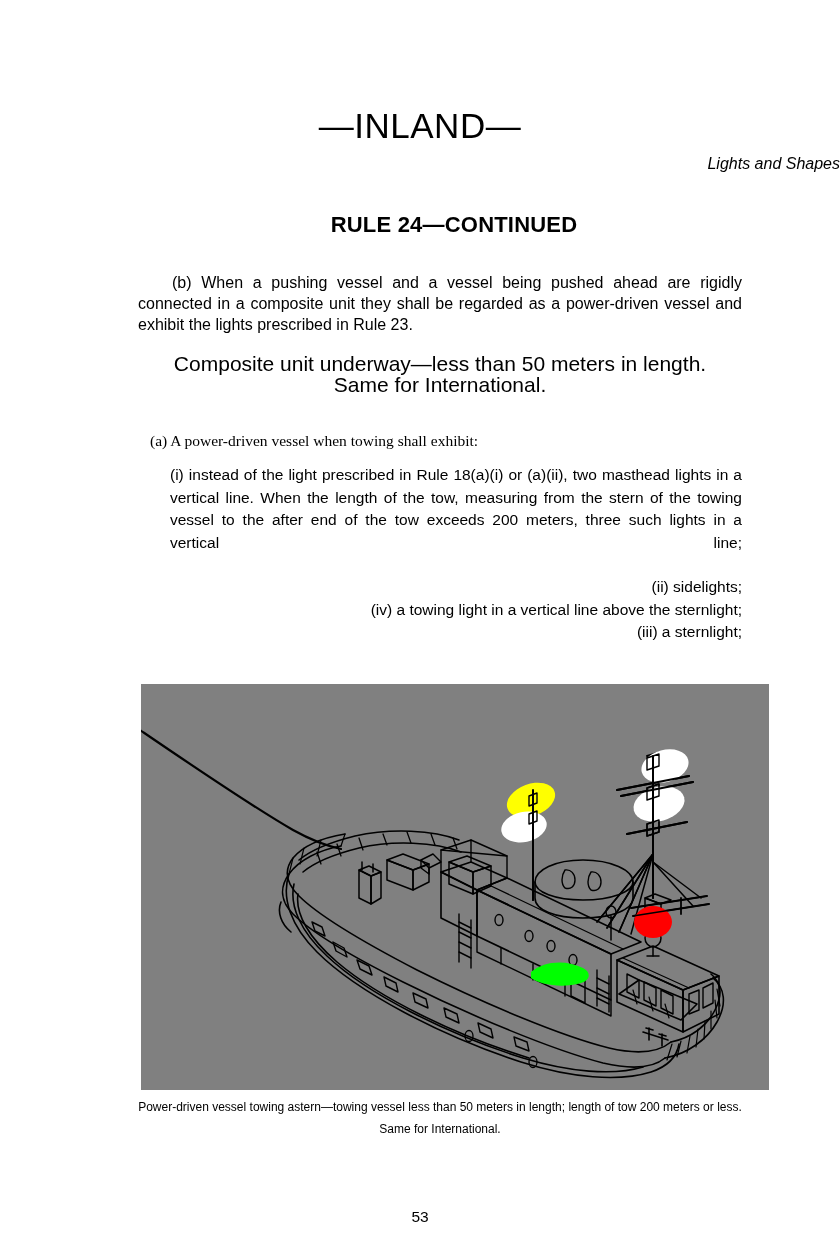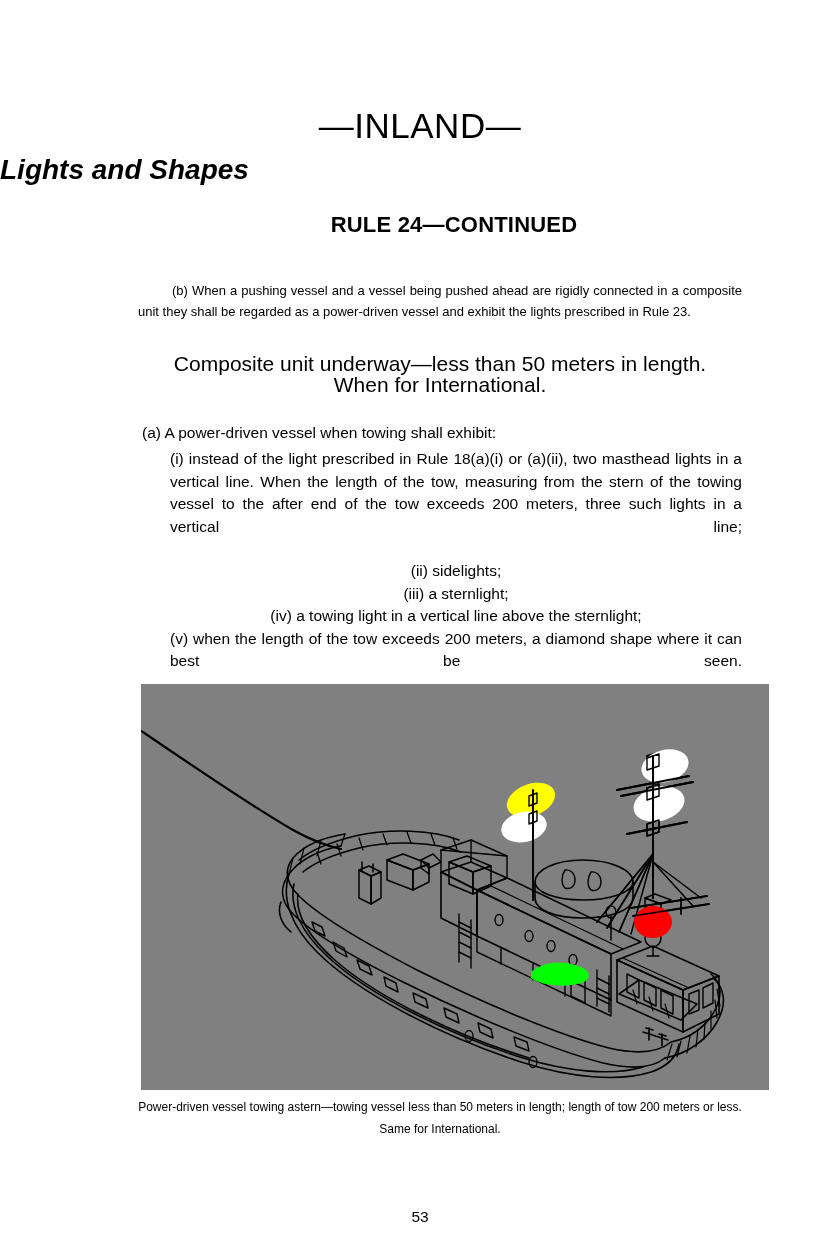--- a/index.html
+++ b/index.html
@@ -35,24 +35,24 @@
     font-size: 35px;
     font-weight: 400;
     letter-spacing: 0.5px;
     line-height: 1.0;
   }
   .doc-subtitle {
     position: absolute;
     top: 156px;
     left: 0;
     width: 840px;
-    text-align: left;
-    font-size: 28px;
+    text-align: right;
+    font-size: 16px;
     font-style: italic;
-    font-weight: 700;
+    font-weight: 400;
     line-height: 1.0;
   }
   .rule-heading {
     position: absolute;
     top: 214px;
     left: 0;
     width: 828px;
     text-align: center;
     font-size: 22px;
     font-weight: bold;
@@ -61,22 +61,22 @@
     padding-left: 40px;
   }
 
   
   .textblock {
     position: absolute;
     left: 138px;
     width: 604px;
   }
   .para-b {
-    top: 280px;
-    font-size: 13px;
+    top: 272px;
+    font-size: 16px;
     line-height: 21px;
     text-align: justify;
     text-indent: 34px;
     -webkit-hyphens: none;
     hyphens: none;
   }
 
   .center-note {
     position: absolute;
     left: 138px;
@@ -86,35 +86,36 @@
     font-size: 21px;
     line-height: 21px;
   }
 
   .section-a {
     top: 418px;
     font-size: 15.5px;
     line-height: 22.4px;
   }
   .section-a .lead {
-    margin: 4px;
+    margin: 12px;
+    font-family: Liberation Serif, serif;
   }
   .section-a .sub {
     margin: 0;
     padding-left: 32px;
     text-align: justify;
     text-indent: 0;
   }
   .section-a .sub.justify::after {
     content: "";
     display: inline-block;
     width: 100%;
   }
   .section-a .sub.nowrapjust {
-    text-align: center;
+    text-align: right;
   }
 
   
   .figure {
     position: absolute;
     left: 141px;
     top: 684px;
     width: 628px;
     height: 406px;
     background: #808080;
@@ -153,30 +154,29 @@
 <div class="page">
 
   <div class="doc-title">—INLAND—</div>
   <div class="doc-subtitle">Lights and Shapes</div>
   <div class="rule-heading">RULE 24—CONTINUED</div>
 
   <div class="textblock para-b">(b) When a pushing vessel and a vessel being pushed ahead are rigidly connected in a composite unit they shall be regarded as a power-driven vessel and exhibit the lights prescribed in Rule 23.</div>
 
   <div class="center-note">
     <div>Composite unit underway—less than 50 meters in length.</div>
-    <div>When for International.</div>
+    <div>Same for International.</div>
   </div>
 
   <div class="textblock section-a">
     <p class="lead">(a) A power-driven vessel when towing shall exhibit:</p>
     <p class="sub justify">(i) instead of the light prescribed in Rule 18(a)(i) or (a)(ii), two masthead lights in a vertical line. When the length of the tow, measuring from the stern of the towing vessel to the after end of the tow exceeds 200 meters, three such lights in a vertical line;</p>
     <p class="sub nowrapjust">(ii)  sidelights;</p>
+    <p class="sub nowrapjust">(iv) a towing light in a vertical line above the sternlight;</p>
     <p class="sub nowrapjust">(iii) a sternlight;</p>
-    <p class="sub nowrapjust">(iv) a towing light in a vertical line above the sternlight;</p>
-    <p class="sub justify">(v) when the length of the tow exceeds 200 meters, a diamond shape where it can best be seen.</p>
   </div>
 
   <div class="figure">
     <svg viewBox="0 0 628 406" xmlns="http://www.w3.org/2000/svg">
       <g fill="none" stroke="#000000" stroke-width="1.6" stroke-linecap="round" stroke-linejoin="round">
 
         <path d="M -4 44 C 40 74 110 122 152 146 C 170 156 186 162 200 165" stroke-width="2.2"></path>
 
         <path d="M 200 162 C 178 166 158 176 148 190 C 138 204 140 218 152 230
                  C 170 248 210 272 262 298 C 330 332 412 366 462 379

